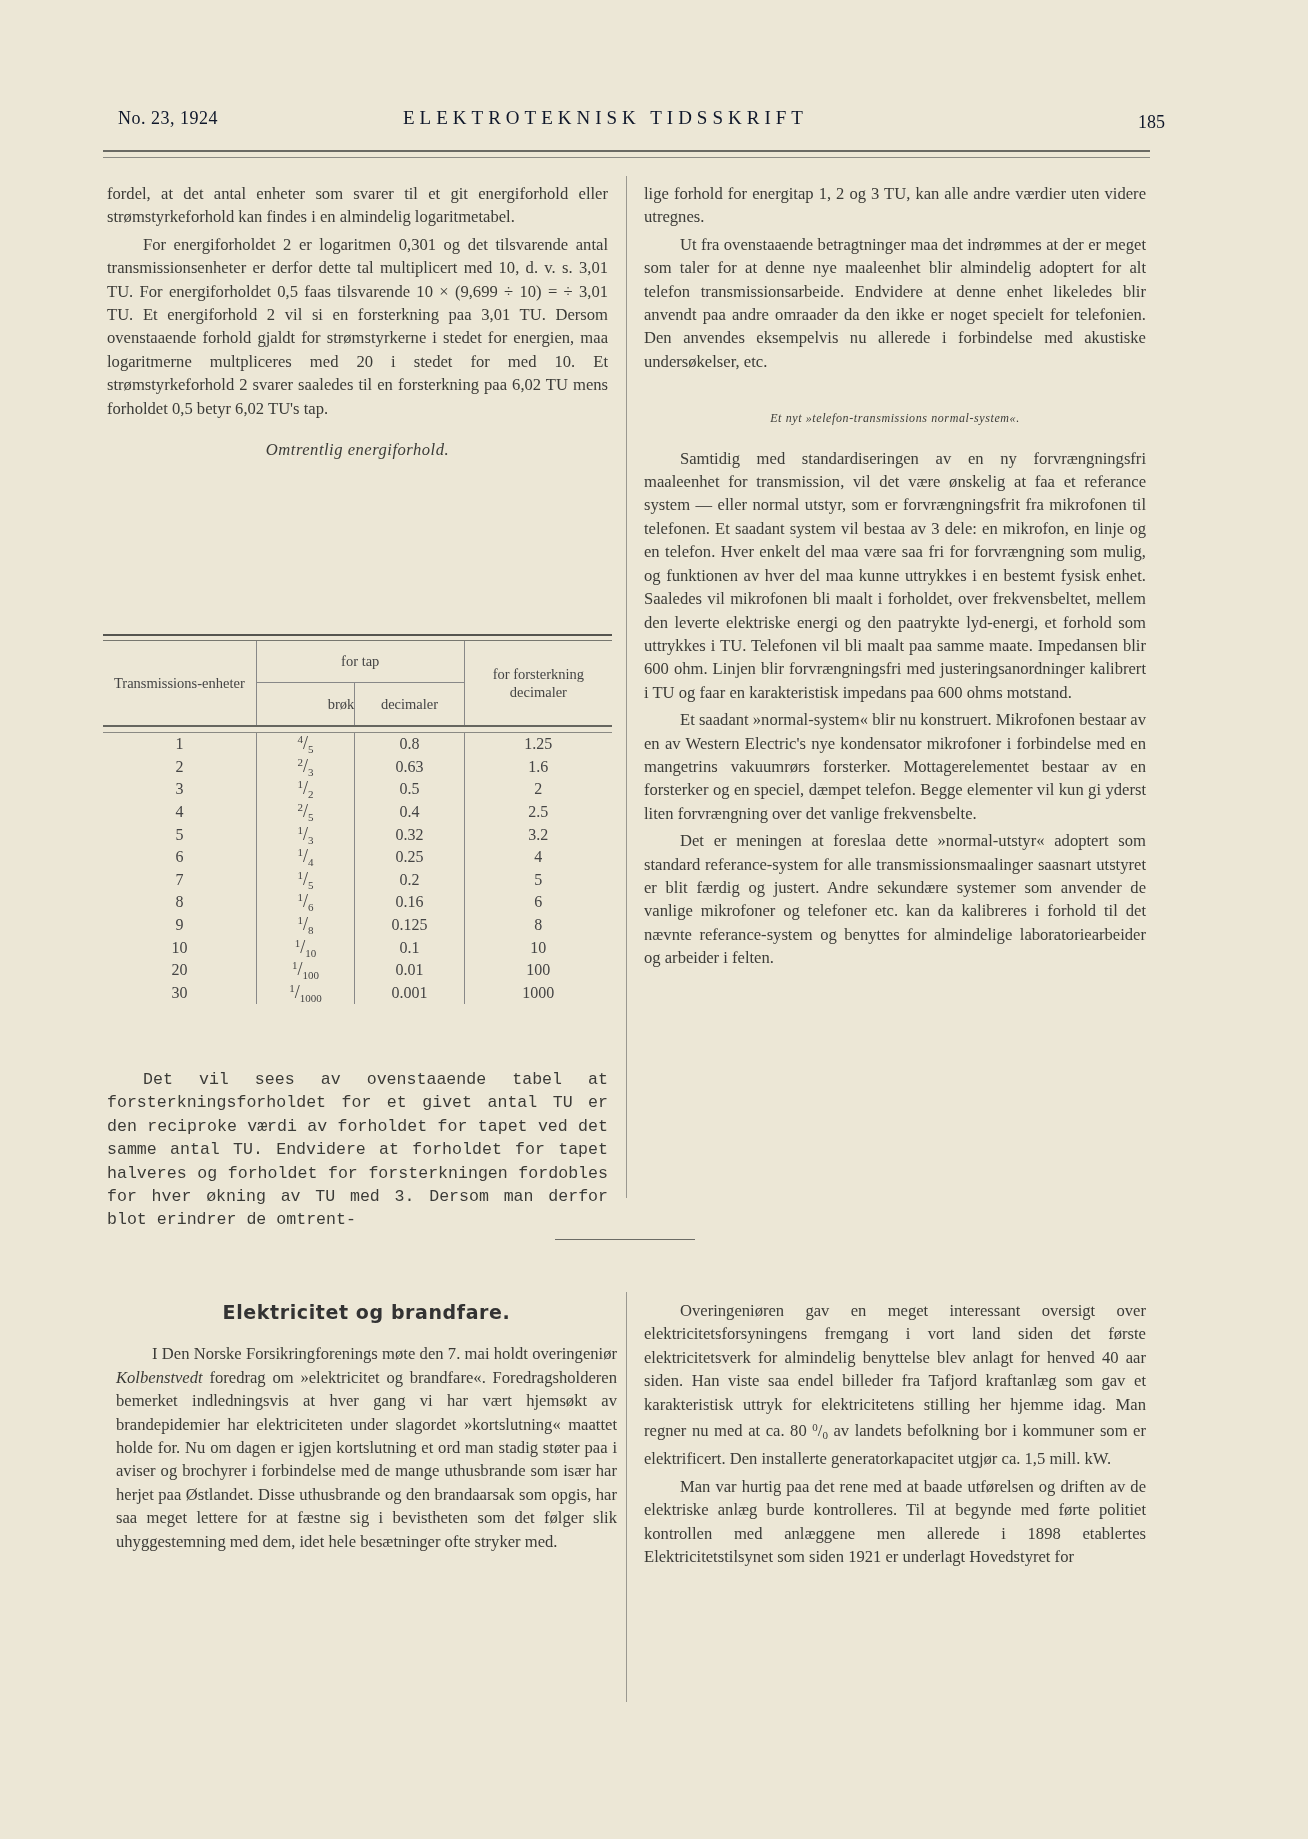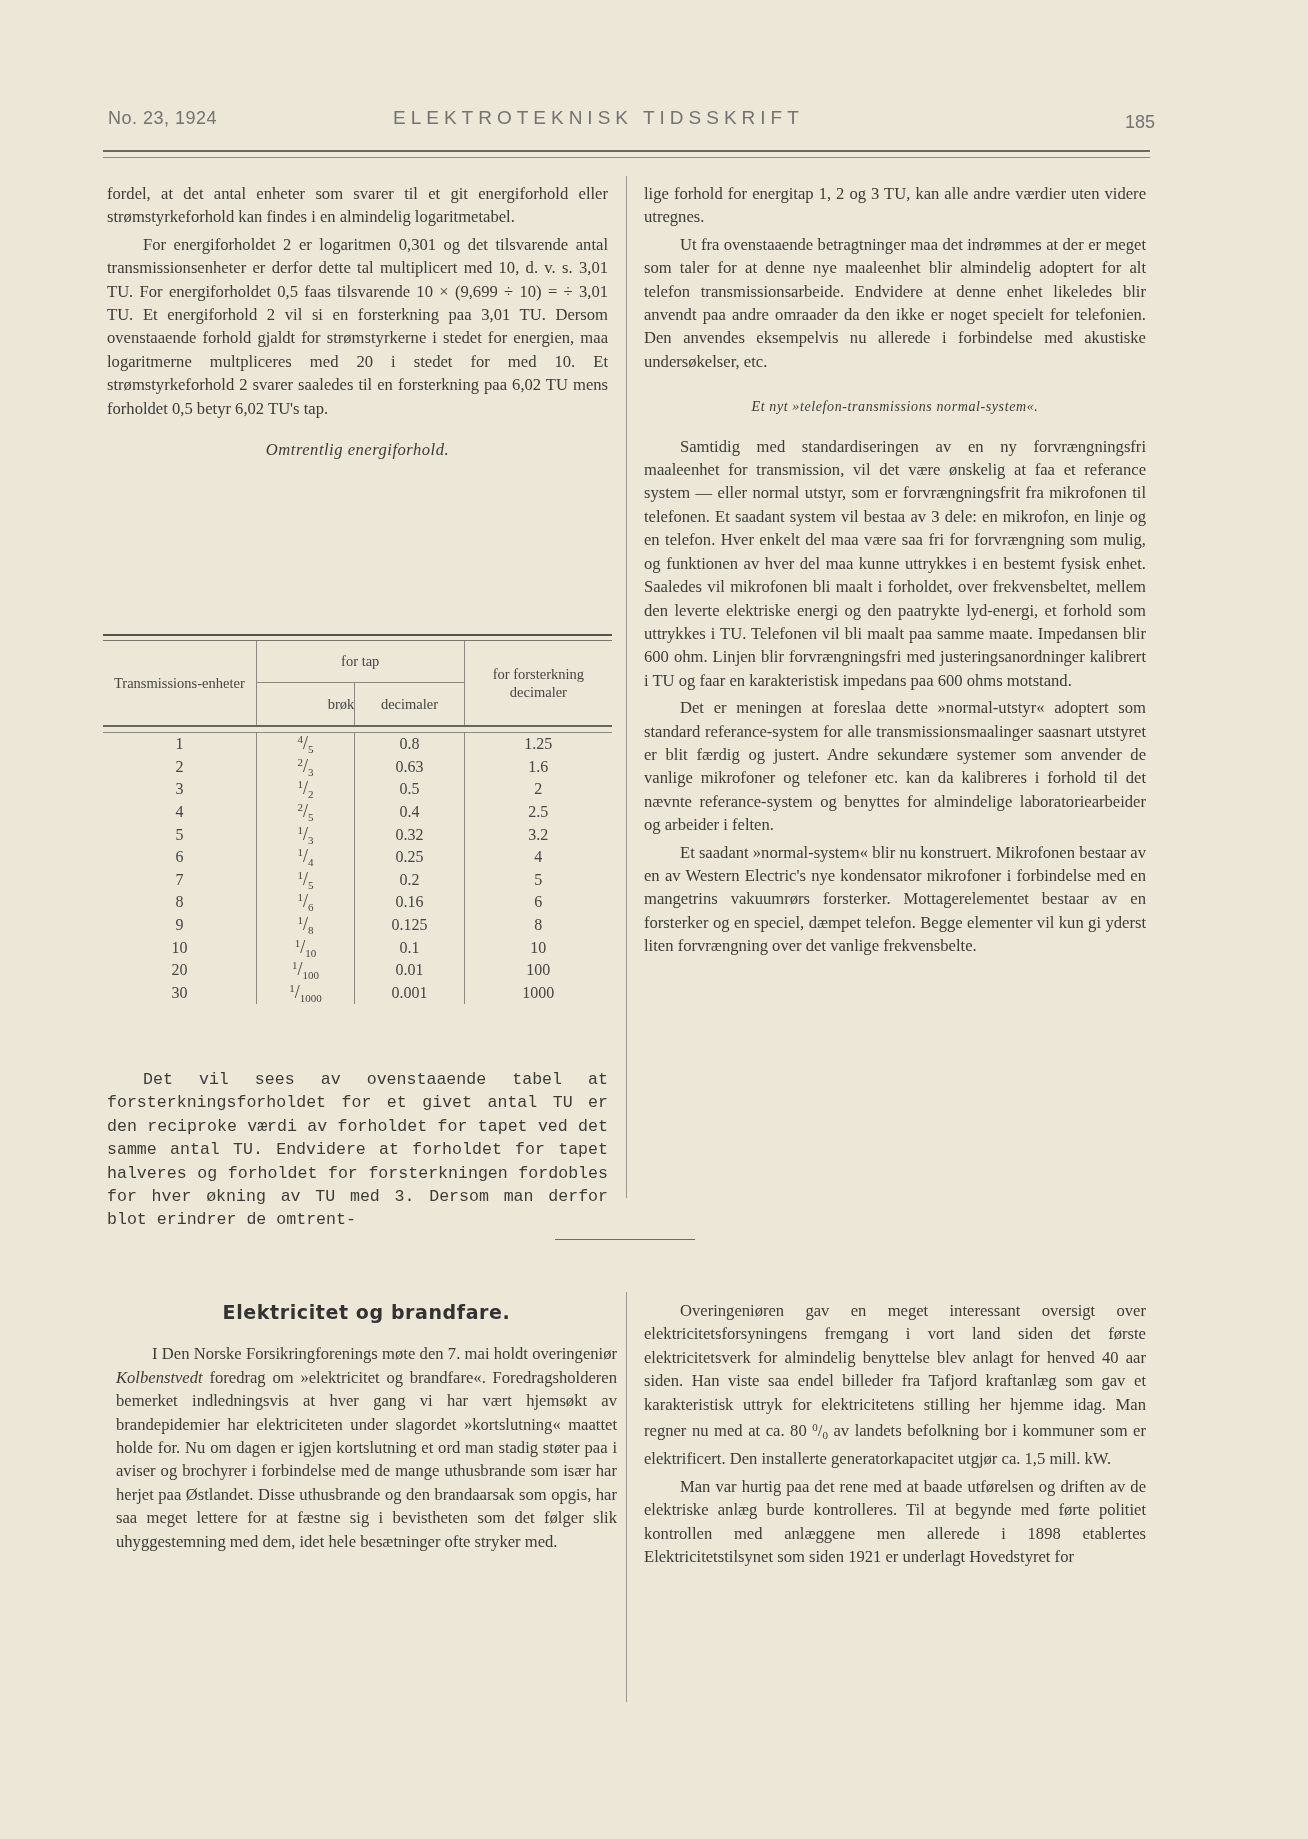--- a/index.html
+++ b/index.html
@@ -8,22 +8,22 @@
     background: #ece7d6;
     font-family: "Liberation Serif", "DejaVu Serif", serif;
     color: #3a3a36;
     position: relative;
     overflow: hidden;
   }
   .page { position: absolute; left: 0; top: 0; width: 1308px; height: 1839px; }
 
   
   .running-header {
-    position: absolute; left: 108px; top: 104px; width: 1047px;
-    font-family: Liberation Sans, sans-serif; font-size: 19px; color: #737373;
+    position: absolute; left: 118px; top: 104px; width: 1047px;
+    font-family: Liberation Serif, serif; font-size: 19px; color: #0f172a;
     height: 28px;
   }
   .rh-left { position: absolute; left: 0; top: 4px; font-size: 18px; letter-spacing: 0.5px; }
   .rh-center { position: absolute; left: 285px; top: 3px; letter-spacing: 5px; font-size: 19px; }
   .rh-right { position: absolute; right: 0; top: 8px; font-size: 18px; }
   .header-rule {
     position: absolute; left: 103px; top: 150px; width: 1047px; height: 5px;
     border-top: 2px solid #6a6a64; border-bottom: 1px solid #8a8a84;
   }
 
@@ -38,21 +38,21 @@
   .col-right-top { left: 640px; top: 178px; width: 510px; }
   .col-divider-top {
     position: absolute; left: 626px; top: 176px; width: 1px; height: 1022px; background: #9a9890;
   }
 
   .caption {
     text-align: center; font-style: italic; margin: 18px 0 14px 0; font-size: 16.6px;
     letter-spacing: 0.5px;
   }
   .section-subtitle {
-    text-align: center; font-style: italic; margin: 22px 0 16px 0; font-size: 14px;
+    text-align: center; font-style: italic; margin: 34px 0 16px 0; font-size: 12px;
     letter-spacing: 0.6px;
   }
 
   
   .tbl-wrap { position: absolute; left: 103px; top: 634px; width: 509px; }
   .tbl-toprule { height: 4px; border-top: 2px solid #55554f; border-bottom: 1px solid #77776f; }
   table.energy {
     width: 100%; border-collapse: collapse; font-size: 14.5px; color: #444;
     font-family: "Liberation Serif", serif;
   }
@@ -205,22 +205,22 @@
     <p class="ind">Det vil sees av ovenstaaende tabel at forsterkningsforholdet for et givet antal TU er den reciproke værdi av forholdet for tapet ved det samme antal TU. Endvidere at forholdet for tapet halveres og forholdet for forsterkningen fordobles for hver økning av TU med 3. Dersom man derfor blot erindrer de omtrent-</p>
   </div>
 
   <div class="col-divider-top"></div>
 
   <div class="col col-right-top">
     <p class="noind">lige forhold for energitap 1, 2 og 3 TU, kan alle andre værdier uten videre utregnes.</p>
     <p class="ind">Ut fra ovenstaaende betragtninger maa det indrømmes at der er meget som taler for at denne nye maaleenhet blir almindelig adoptert for alt telefon transmissionsarbeide. Endvidere at denne enhet likeledes blir anvendt paa andre omraader da den ikke er noget specielt for telefonien. Den anvendes eksempelvis nu allerede i forbindelse med akustiske undersøkelser, etc.</p>
     <div class="section-subtitle">Et nyt »telefon-transmissions normal-system«.</div>
     <p class="ind">Samtidig med standardiseringen av en ny forvrængningsfri maaleenhet for transmission, vil det være ønskelig at faa et referance system — eller normal utstyr, som er forvrængningsfrit fra mikrofonen til telefonen. Et saadant system vil bestaa av 3 dele: en mikrofon, en linje og en telefon. Hver enkelt del maa være saa fri for forvrængning som mulig, og funktionen av hver del maa kunne uttrykkes i en bestemt fysisk enhet. Saaledes vil mikrofonen bli maalt i forholdet, over frekvensbeltet, mellem den leverte elektriske energi og den paatrykte lyd-energi, et forhold som uttrykkes i TU. Telefonen vil bli maalt paa samme maate. Impedansen blir 600 ohm. Linjen blir forvrængningsfri med justeringsanordninger kalibrert i TU og faar en karakteristisk impedans paa 600 ohms motstand.</p>
+    <p class="ind">Et saadant »normal-system« blir nu konstruert. Mikrofonen bestaar av en av Western Electric's nye kondensator mikrofoner i forbindelse med en mangetrins vakuumrørs forsterker. Mottagerelementet bestaar av en forsterker og en speciel, dæmpet telefon. Begge elementer vil kun gi yderst liten forvrængning over det vanlige frekvensbelte.</p>
     <p class="ind">Det er meningen at foreslaa dette »normal-utstyr« adoptert som standard referance-system for alle transmissionsmaalinger saasnart utstyret er blit færdig og justert. Andre sekundære systemer som anvender de vanlige mikrofoner og telefoner etc. kan da kalibreres i forhold til det nævnte referance-system og benyttes for almindelige laboratoriearbeider og arbeider i felten.</p>
-    <p class="ind">Et saadant »normal-system« blir nu konstruert. Mikrofonen bestaar av en av Western Electric's nye kondensator mikrofoner i forbindelse med en mangetrins vakuumrørs forsterker. Mottagerelementet bestaar av en forsterker og en speciel, dæmpet telefon. Begge elementer vil kun gi yderst liten forvrængning over det vanlige frekvensbelte.</p>
   </div>
 
   <div class="mid-rule"></div>
 
   <div class="col col-left-bot">
     <div class="article-title">Elektricitet og brandfare.</div>
     <p class="ind"><span>I Den Norske Forsikringforenings møte den 7. mai holdt overingeniør </span><span class="em">Kolbenstvedt</span><span> foredrag om »elektricitet og brandfare«. Foredragsholderen bemerket indledningsvis at hver gang vi har vært hjemsøkt av brandepidemier har elektriciteten under slagordet »kortslutning« maattet holde for. Nu om dagen er igjen kortslutning et ord man stadig støter paa i aviser og brochyrer i forbindelse med de mange uthusbrande som især har herjet paa Østlandet. Disse uthusbrande og den brandaarsak som opgis, har saa meget lettere for at fæstne sig i bevistheten som det følger slik uhyggestemning med dem, idet hele besætninger ofte stryker med.</span></p>
   </div>
 
   <div class="col-divider-bot"></div>

